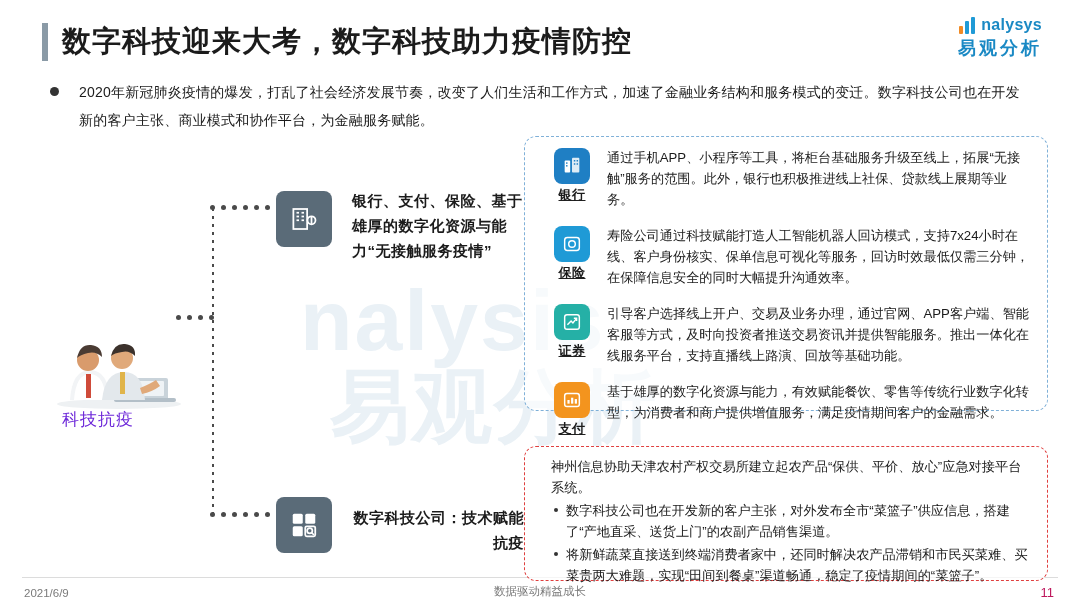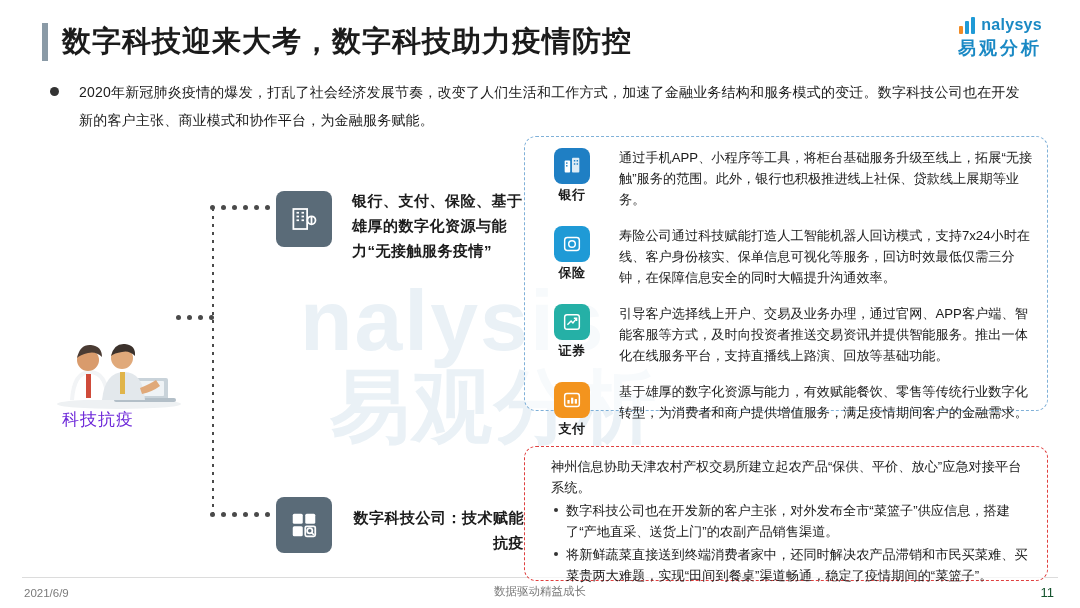--- a/index.html
+++ b/index.html
@@ -150,34 +150,34 @@
     border: 1.5px dashed #7fb0d8;
     border-radius: 12px;
     background: rgba(255,255,255,0.62);
     z-index: 2;
   }
   .row {
     display: flex; align-items: flex-start;
     padding: 9px 14px 5px 16px;
   }
   .row-icon-wrap {
-    width: 62px; flex: none; text-align: center; padding-top: 2px;
+    width: 62px; flex: none; text-align: center; padding-top: 2px; text-decoration: underline;
   }
   .row-icon {
     width: 36px; height: 36px; border-radius: 8px;
     margin: 0 auto 2px;
     display: flex; align-items: center; justify-content: center;
     color: #fff;
   }
   .row-icon-label {
     font-size: 13px; color: #1b1b1b; font-weight: bold; letter-spacing: .5px;
   }
   .row-text {
     font-size: 13.2px; line-height: 21px; color: #1b1b1b;
-    padding-left: 4px; padding-top: 1px; margin-left: 12px;
+    padding-left: 4px; padding-top: 1px;
   }
 
   
   .box-bottom {
     position: absolute; left: 524px; top: 446px;
     width: 524px; height: 135px;
     border: 1.5px dashed #e0403f;
     border-radius: 12px;
     background: rgba(255,255,255,0.7);
     padding: 9px 16px 0 26px;
@@ -205,21 +205,21 @@
   .footer-left {
     position: absolute; left: 24px; bottom: 9px;
     font-size: 11.5px; color: #7a7a7a;
   }
   .footer-center {
     position: absolute; left: 0; right: 0; bottom: 9px;
     text-align: center; font-size: 11.5px; color: #7a7a7a;
   }
   .footer-right {
     position: absolute; right: 26px; bottom: 8px;
-    font-size: 13px; color: #14532d;
+    font-size: 13px; color: #be185d;
   }
 </style>
 </head>
 <body>
 
 <div class="watermark">
   <div class="wm1">nalysis</div>
   <div class="wm2">易观分析</div>
 </div>
 

